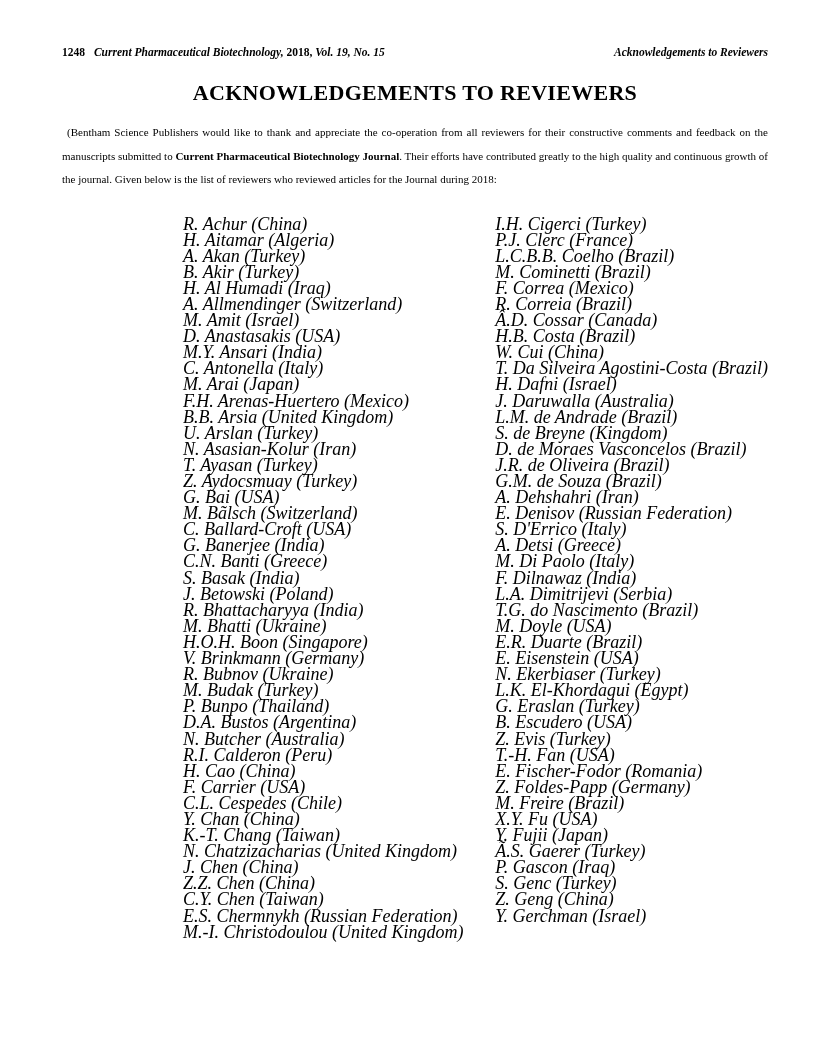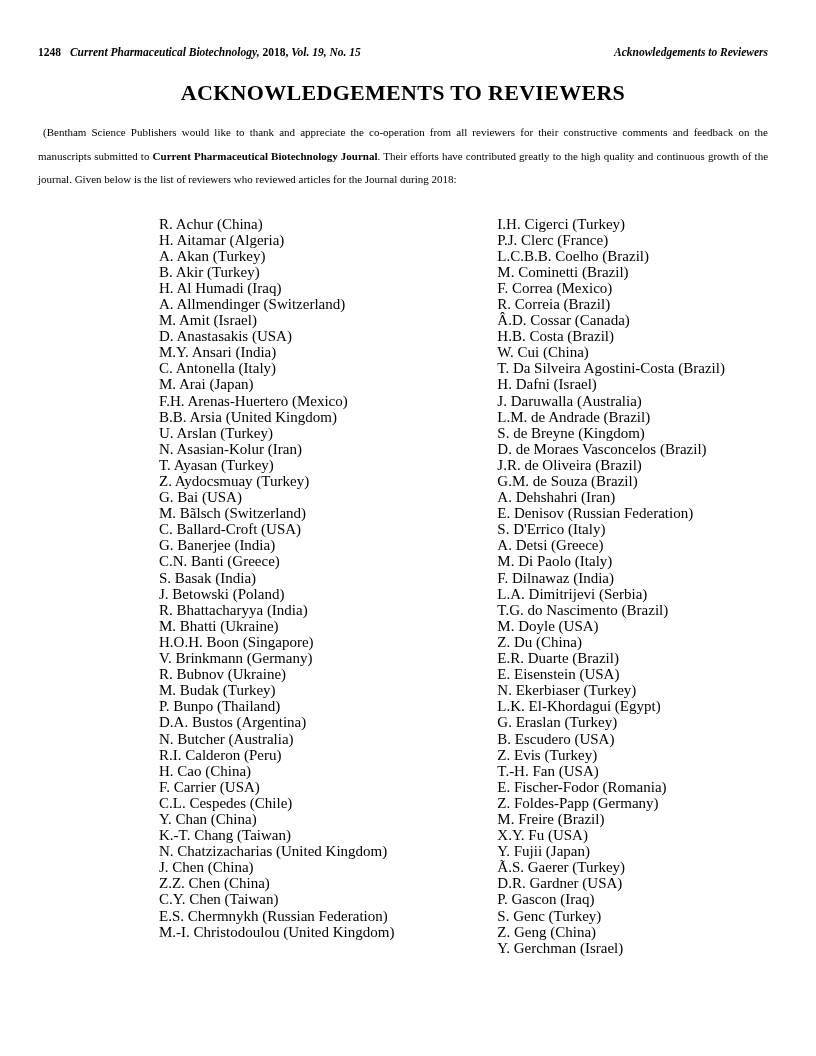--- a/index.html
+++ b/index.html
@@ -8,21 +8,21 @@
     width: 816px;
     height: 1056px;
     font-family: "Liberation Serif", "DejaVu Serif", serif;
     color: #000;
     overflow: hidden;
   }
   .page {
     width: 816px;
     height: 1056px;
     background: #ffffff;
-    padding: 46px 48px 0 38px;
+    padding: 46px 48px 0 62px;
   }
   .page-header {
     display: flex;
     justify-content: space-between;
     align-items: baseline;
     font-size: 11.5px;
     font-weight: bold;
   }
   .header-left .pg-num { font-style: normal; margin-right: 6px; }
   .header-left .journal-name { font-style: italic; }
@@ -41,21 +41,21 @@
     font-size: 11px;
     line-height: 23.5px;
     text-align: justify;
     text-indent: 5px;
   }
   .intro .bold { font-weight: bold; }
   .columns {
     margin-top: 24px;
     display: flex;
   }
-  .col { font-size: 15px; line-height: 16.1px; }
+  .col { font-size: 18px; line-height: 16.1px; font-style: italic; }
   .col-left { margin-left: 121px; width: 350px; }
   .col-right { width: 280px; }
   .reviewer-item { white-space: nowrap; }
 </style>
 </head>
 <body>
 
 <div class="page">
 
   <header class="page-header">
@@ -140,36 +140,34 @@
         <div class="reviewer-item">G.M. de Souza (Brazil)</div>
         <div class="reviewer-item">A. Dehshahri (Iran)</div>
         <div class="reviewer-item">E. Denisov (Russian Federation)</div>
         <div class="reviewer-item">S. D'Errico (Italy)</div>
         <div class="reviewer-item">A. Detsi (Greece)</div>
         <div class="reviewer-item">M. Di Paolo (Italy)</div>
         <div class="reviewer-item">F. Dilnawaz (India)</div>
         <div class="reviewer-item">L.A. Dimitrijevi (Serbia)</div>
         <div class="reviewer-item">T.G. do Nascimento (Brazil)</div>
         <div class="reviewer-item">M. Doyle (USA)</div>
-        <div class="reviewer-item">Z. Du (China)</div>
         <div class="reviewer-item">E.R. Duarte (Brazil)</div>
         <div class="reviewer-item">E. Eisenstein (USA)</div>
         <div class="reviewer-item">N. Ekerbiaser (Turkey)</div>
         <div class="reviewer-item">L.K. El-Khordagui (Egypt)</div>
         <div class="reviewer-item">G. Eraslan (Turkey)</div>
         <div class="reviewer-item">B. Escudero (USA)</div>
         <div class="reviewer-item">Z. Evis (Turkey)</div>
         <div class="reviewer-item">T.-H. Fan (USA)</div>
         <div class="reviewer-item">E. Fischer-Fodor (Romania)</div>
         <div class="reviewer-item">Z. Foldes-Papp (Germany)</div>
         <div class="reviewer-item">M. Freire (Brazil)</div>
         <div class="reviewer-item">X.Y. Fu (USA)</div>
         <div class="reviewer-item">Y. Fujii (Japan)</div>
         <div class="reviewer-item">Ã.S. Gaerer (Turkey)</div>
-        <div class="reviewer-item">D.R. Gardner (USA)</div>
         <div class="reviewer-item">P. Gascon (Iraq)</div>
         <div class="reviewer-item">S. Genc (Turkey)</div>
         <div class="reviewer-item">Z. Geng (China)</div>
         <div class="reviewer-item">Y. Gerchman (Israel)</div>
       </div>
   </div>
 
 </div>
 
 </body></html>

